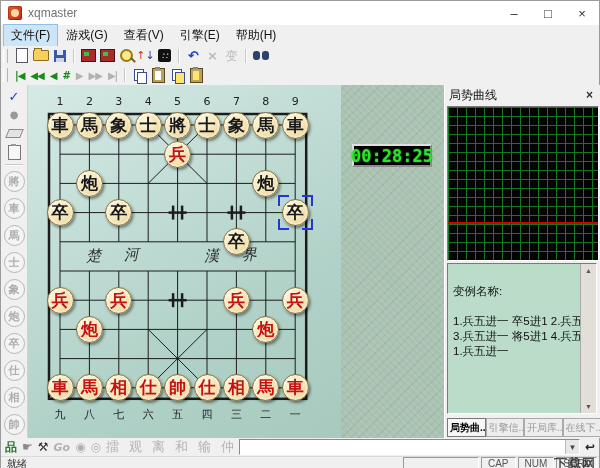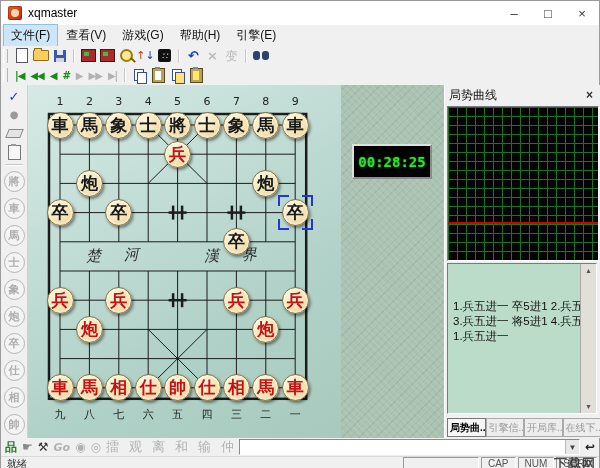--- a/index.html
+++ b/index.html
@@ -2,21 +2,21 @@
 <html><head>
 <meta charset="utf-8">
 <style>
   html,body{margin:0;padding:0;}
   body{width:600px;height:468px;font-family:"Liberation Sans",sans-serif;overflow:hidden;background:#f0f0f0;}
   #win{position:absolute;left:0;top:0;width:600px;height:468px;border:1px solid #9b9b9b;box-sizing:border-box;background:#f0f0f0;}
   
   .titlebar{position:absolute;left:0;top:0;width:100%;height:24px;background:#ffffff;display:flex;align-items:center;}
   .appicon{width:14px;height:14px;margin:0 6px 0 7px;background:linear-gradient(135deg,#e85a20,#c22810);border-radius:2px;box-shadow:inset 0 0 0 1px rgba(0,0,0,.25);position:relative;}
   .appicon::after{content:"";position:absolute;left:3px;top:3px;width:8px;height:8px;border-radius:50%;background:rgba(255,240,200,.85);}
-  .wtitle{font-size:12px;color:#000000;}
+  .wtitle{font-size:12px;color:#737373;}
   .winbtns{margin-left:auto;display:flex;height:100%;}
   .winbtn{width:34px;height:100%;display:flex;align-items:center;justify-content:center;font-size:13px;color:#333;}
   
   .menubar{position:absolute;left:0;top:24px;width:100%;height:21px;background:#f0f0f0;display:flex;align-items:center;padding-left:3px;box-sizing:border-box;}
   .mi{font-size:12px;color:#111;padding:2px 7px;margin-right:2px;}
   .mi.hl{background:#cde6f7;outline:1px solid #8ec0ea;}
   
   .toolbar{position:absolute;left:0;width:100%;background:#f0f0f0;display:flex;align-items:center;}
   #toolbar1{top:45px;height:19px;}
   #toolbar2{top:64px;height:20px;border-bottom:1px solid #d6d6d6;}
@@ -68,21 +68,21 @@
   .piece.r{color:#c41111;}
   .river{position:absolute;font-family:"DejaVu Serif",serif;font-style:italic;font-size:15px;color:#2d2d2d;letter-spacing:9px;transform:rotate(-2deg);}
   .sel{position:absolute;width:35px;height:35px;pointer-events:none;}
   .sel i{position:absolute;width:9px;height:9px;border:0 solid #2336d6;}
   .sel .tl{left:0;top:0;border-left-width:2px;border-top-width:2px;}
   .sel .tr{right:0;top:0;border-right-width:2px;border-top-width:2px;}
   .sel .bl{left:0;bottom:0;border-left-width:2px;border-bottom-width:2px;}
   .sel .br{right:0;bottom:0;border-right-width:2px;border-bottom-width:2px;}
   
   #midstrip{position:absolute;left:340px;top:0;width:103px;height:100%;background:#a9c2b1;background-image:repeating-linear-gradient(45deg,rgba(255,255,255,.08) 0 2px,transparent 2px 5px),repeating-linear-gradient(-45deg,rgba(0,0,0,.06) 0 1px,transparent 1px 6px);}
-  .clock{position:absolute;left:11px;width:80px;height:35px;background:#000;border:2px outset #e0e0e0;box-sizing:border-box;display:flex;align-items:center;justify-content:center;font-family:"DejaVu Sans Mono",monospace;font-weight:bold;font-size:14px;color:#2be32b;text-shadow:0 0 2px #1c9b1c;letter-spacing:0px;}
+  .clock{position:absolute;left:11px;width:80px;height:23px;background:#000;border:2px outset #e0e0e0;box-sizing:border-box;display:flex;align-items:center;justify-content:center;font-family:"DejaVu Sans Mono",monospace;font-weight:bold;font-size:17px;color:#2be32b;text-shadow:0 0 2px #1c9b1c;letter-spacing:0px;}
   #clock-top{top:59px;}
   #clock-bottom{top:259px;}
   
   #rightpanel{position:absolute;left:443px;top:0;width:156px;height:100%;background:#f0f0f0;border-left:1px solid #fff;box-sizing:border-box;}
   .rphead{height:20px;display:flex;align-items:center;padding:0 4px;font-size:12px;color:#111;}
   .rpclose{margin-left:auto;font-size:12px;color:#333;font-weight:bold;padding:0 3px;}
   #chart{position:absolute;left:2px;top:21px;width:150px;height:153px;background:#040404;border:1px solid;border-color:#7a7a7a #ffffff #ffffff #7a7a7a;background-image:repeating-linear-gradient(to right,#177622 0 1px,transparent 1px 9px),repeating-linear-gradient(to bottom,#177622 0 1px,transparent 1px 9px);overflow:hidden;}
   #redline{position:absolute;left:0;width:100%;height:2px;background:#d40000;}
   #infopanel{position:absolute;left:2px;top:178px;width:150px;height:151px;border:1px solid;border-color:#7a7a7a #ffffff #ffffff #7a7a7a;background:#badcc8;box-sizing:border-box;padding:5px 18px 4px 5px;font-size:11.5px;color:#101010;overflow:hidden;}
   .infoline{min-height:15px;line-height:15px;white-space:nowrap;}
@@ -114,24 +114,24 @@
     <span class="wtitle">xqmaster</span>
     <div class="winbtns">
       <span class="winbtn">–</span>
       <span class="winbtn">□</span>
       <span class="winbtn">×</span>
     </div>
   </div>
 
   <div class="menubar" id="menubar">
       <span class="mi hl">文件(F)</span>
+      <span class="mi">游戏(G)</span>
       <span class="mi">查看(V)</span>
-      <span class="mi">游戏(G)</span>
+      <span class="mi">引擎(E)</span>
       <span class="mi">帮助(H)</span>
-      <span class="mi">引擎(E)</span>
     </div>
 
   <div class="toolbar" id="toolbar1">
     <span class="grip"></span>
     <span class="tbico">
         <i class="ic-new"></i>
       </span>
     <span class="tbico">
         <i class="ic-open"></i>
       </span>
@@ -354,20 +354,21 @@
       <div class="rphead">
         <span>局势曲线</span>
         <span class="rpclose">×</span>
       </div>
       <div id="chart">
         <div id="redline" style="top: 75%;"></div>
       </div>
       <div id="infopanel">
         <div id="infolines">
             <div class="infoline"></div>
+            <div class="infoline">变例名称:</div>
             <div class="infoline"></div>
             <div class="infoline">1.兵五进一 卒5进1  2.兵五进</div>
             <div class="infoline">3.兵五进一 将5进1  4.兵五进</div>
             <div class="infoline">1.兵五进一</div>
           </div>
         <div id="infoscroll">
           <span class="scrbtn">▲</span>
           <span class="scrbtn">▼</span>
         </div>
       </div>

